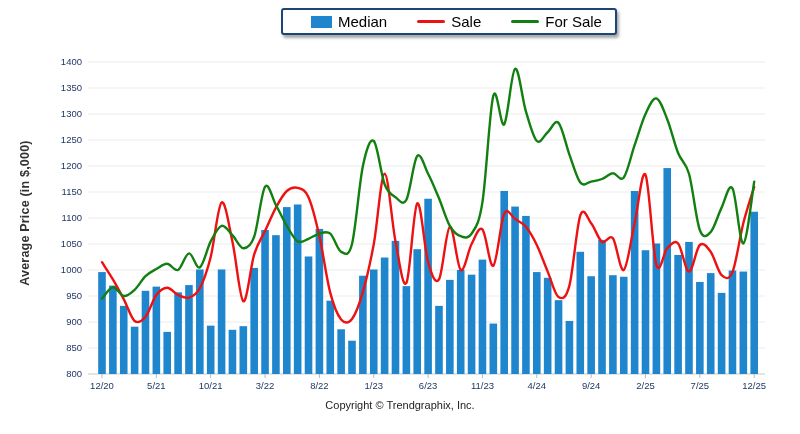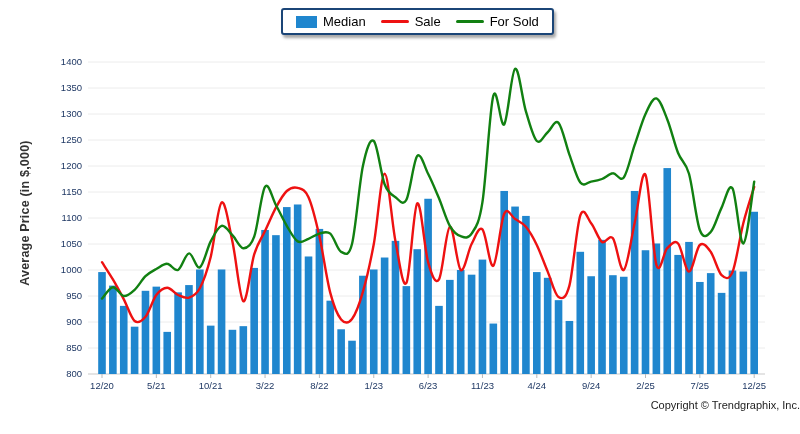--- a/index.html
+++ b/index.html
@@ -4,30 +4,30 @@
 <style>
   html,body { margin:0; padding:0; background:#fff; font-family:"Liberation Sans", sans-serif; }
   .stage { position:relative; width:800px; height:434px; background:#ffffff; overflow:hidden; }
   #chart { position:absolute; left:0; top:0; }
   .legend {
     position:absolute; left:281px; top:8px; height:27px; box-sizing:border-box;
     display:flex; align-items:center; gap:15px; padding:0 13px;
     background:#ffffff; border:2px solid #1b4577; border-radius:3px;
     box-shadow:2px 3px 3px rgba(0,0,0,0.35);
   }
-  .legend-item { display:flex; align-items:center; gap:6px; font-size:13px; color:#000; white-space:nowrap; }
+  .legend-item { display:flex; align-items:center; gap:6px; font-size:15px; color:#000; white-space:nowrap;margin-left:15px; }
   .swatch-bar  { width:21px; height:12px; display:inline-block; }
   .swatch-line { width:28px; height:3px; border-radius:2px; display:inline-block; }
   .y-title {
     position:absolute; left:-80px; top:206px; width:210px; text-align:center;
     transform:rotate(-90deg); font-size:12.5px; font-weight:bold; color:#333;
     white-space:nowrap; letter-spacing:0.2px;
   }
   .footer {
-    position:absolute; left:0; right:0; top:399px; text-align:right;
+    position:absolute; left:0; right:0; top:399px; text-align:center;
     font-size:11px; color:#222;
   }
 </style>
 </head>
 <body>
 
 <div class="stage">
   <svg id="chart" width="800" height="434">
       <defs>
         <clipPath id="plotclip">
@@ -155,19 +155,19 @@
     <div class="legend-item">
       <span class="swatch-bar" style="background: rgb(31, 134, 206);"></span>
       <span>Median</span>
     </div>
     <div class="legend-item">
       <span class="swatch-line" style="background: rgb(238, 17, 17);"></span>
       <span>Sale</span>
     </div>
     <div class="legend-item">
       <span class="swatch-line" style="background: rgb(17, 128, 17);"></span>
-      <span>For Sold</span>
+      <span>For Sale</span>
     </div>
   </div>
 
   <div class="y-title">Average Price (in $,000)</div>
   <div class="footer">Copyright © Trendgraphix, Inc.</div>
 </div>
 
 </body></html>

